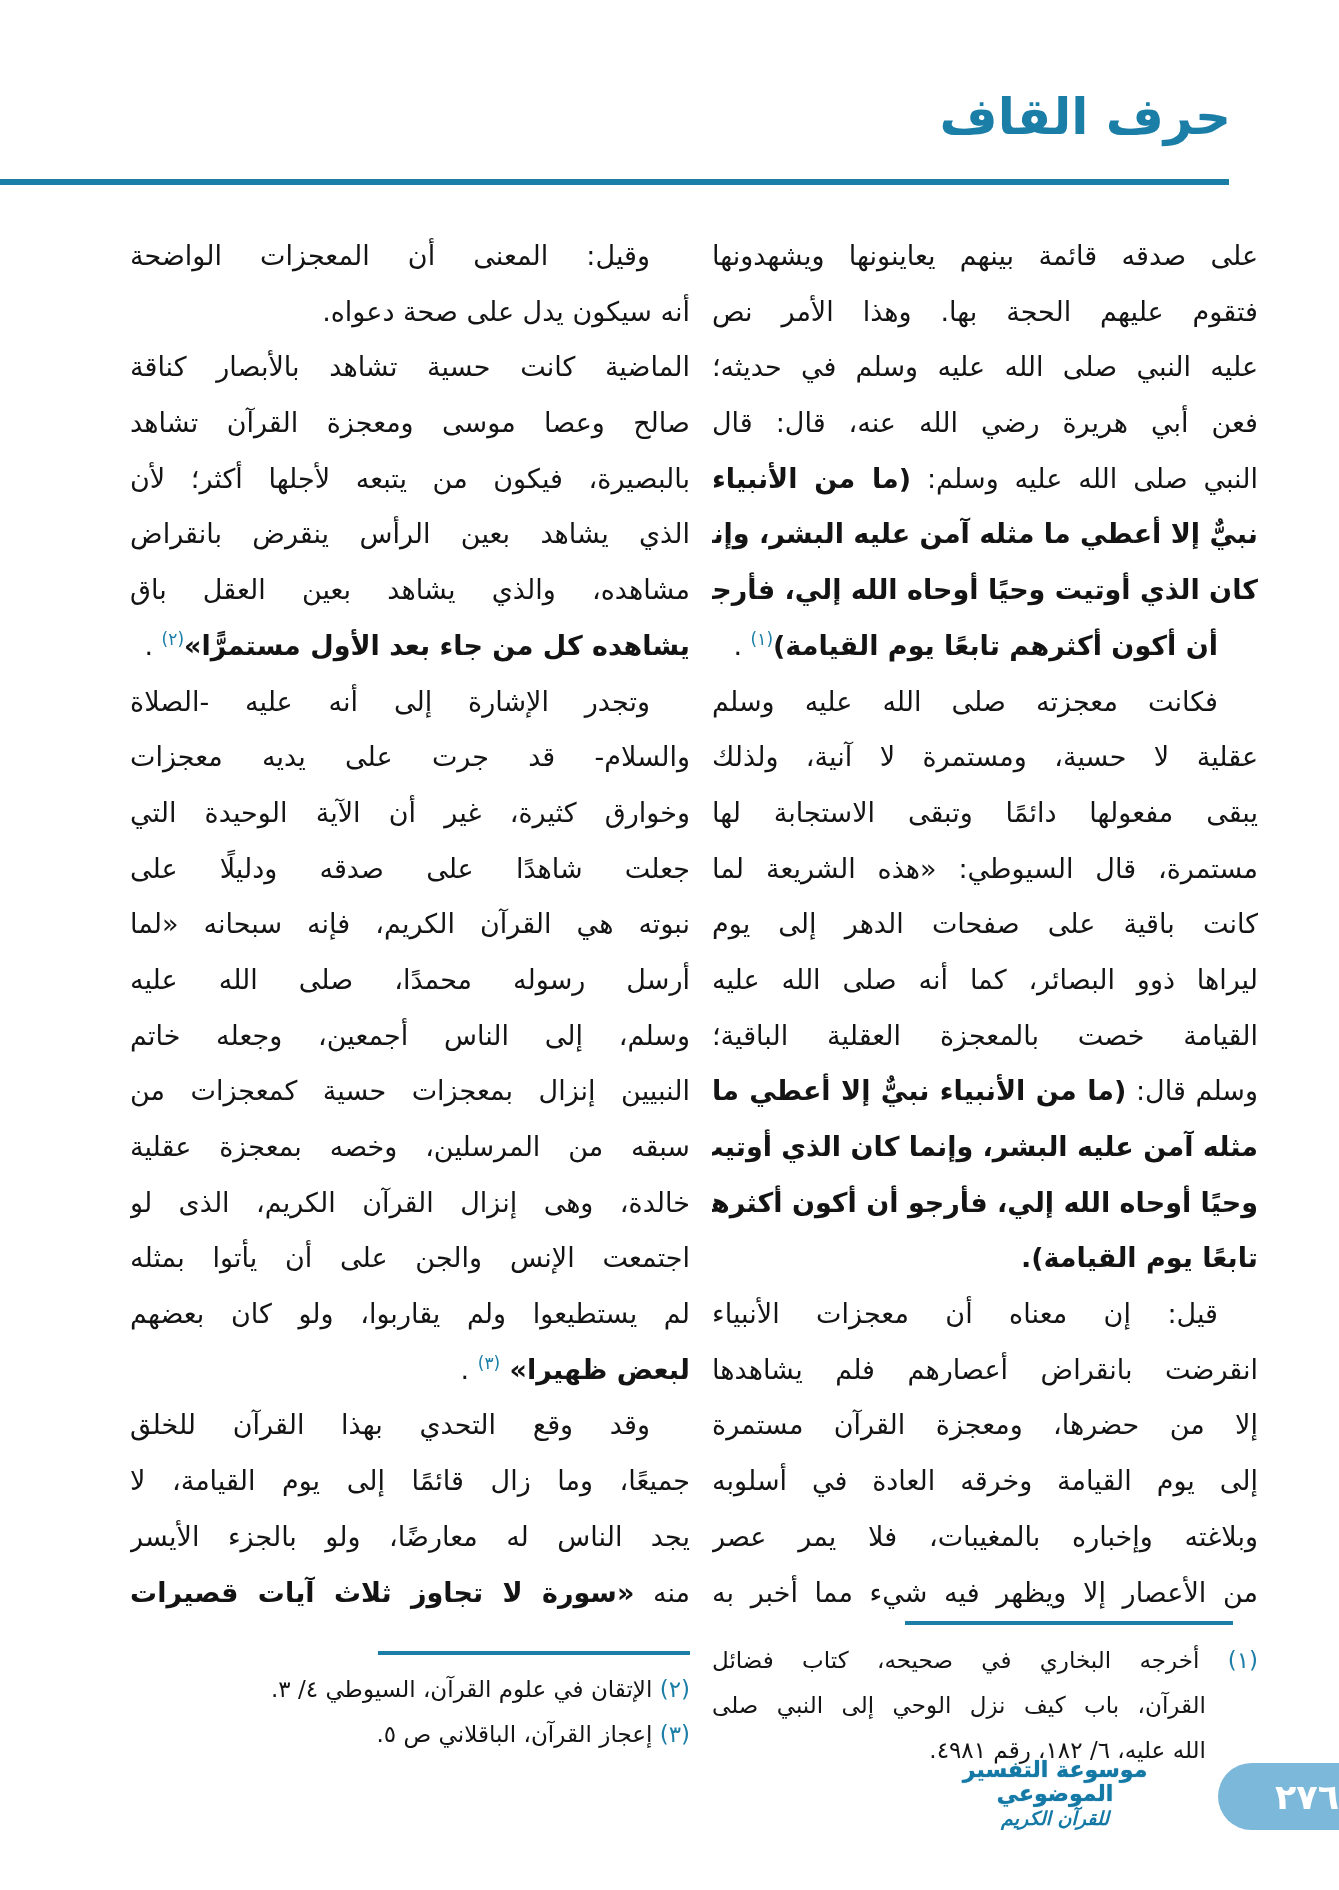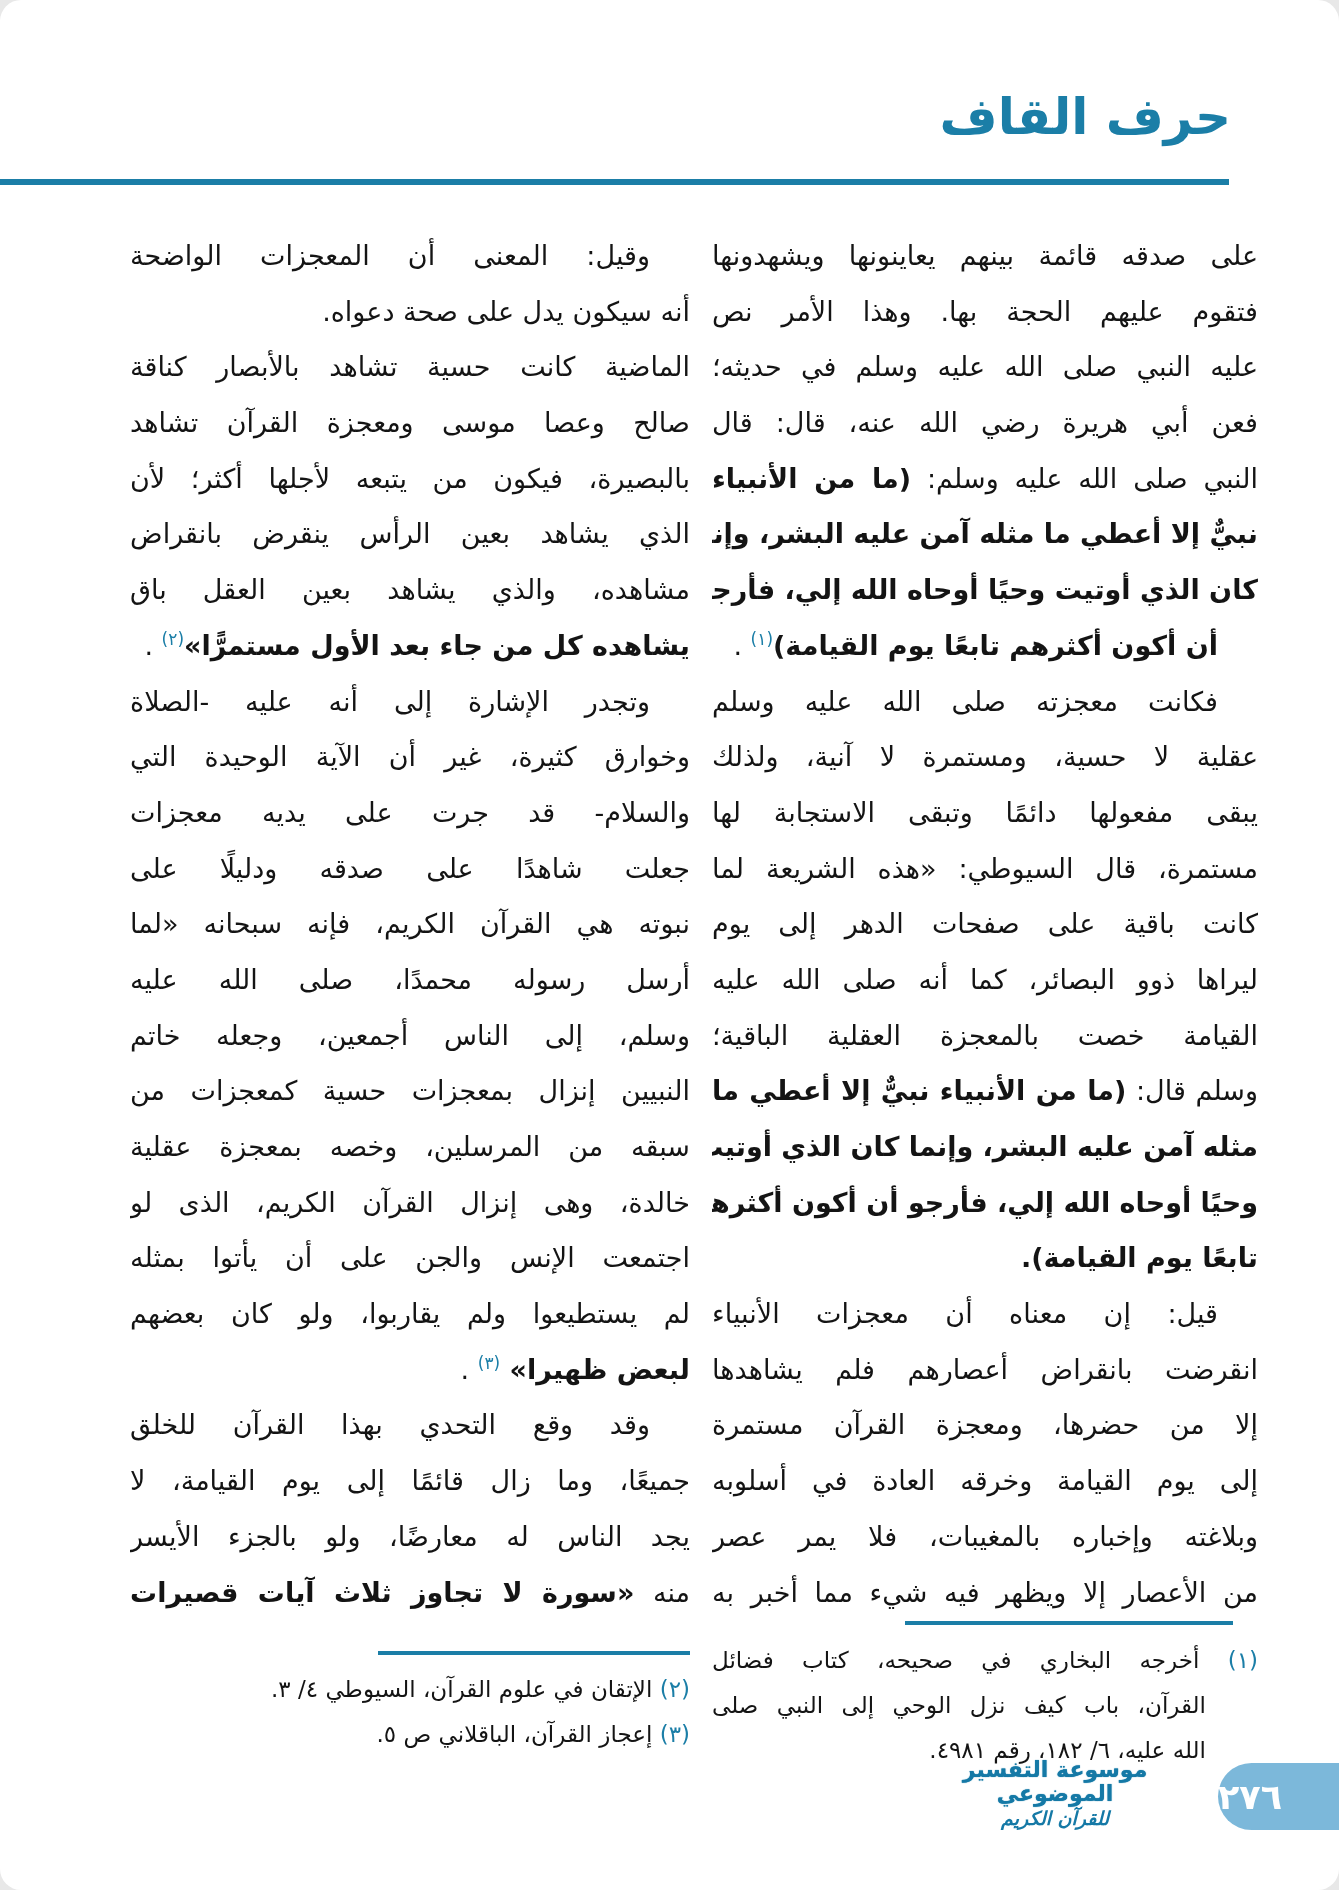--- a/index.html
+++ b/index.html
@@ -1,19 +1,19 @@
 <!DOCTYPE html>
 <html dir="rtl" lang="ar"><head>
 <meta charset="utf-8">
 <style>
   html,body{margin:0;padding:0;background:#e8e8e8;}
   .page{
     position:relative; width:1339px; height:1890px; background:#ffffff;
     font-family:"DejaVu Sans", sans-serif; direction:rtl; overflow:hidden;
-    color:#141414; margin:0 auto;border-radius:21px;
+    color:#141414; margin:0 auto;
   }
   
   .chapter-heading{
     position:absolute; top:92px; right:108px; color:#1b7ea7;
     font-size:50px; font-weight:bold; letter-spacing:-2px; line-height:1;
   }
   .header-rule{
     position:absolute; top:179px; left:0; width:1229px; height:6px; background:#1b7ea7;
   }
   
@@ -42,21 +42,21 @@
   .publisher-logo{
     position:absolute; left:915px; top:1758px; width:280px; text-align:center;
     color:#1579a6; line-height:1.1;
   }
   .logo-line1{font-size:22px; font-weight:bold; letter-spacing:-2px; text-shadow:0 0 1px #1579a6;}
   .logo-line2{font-size:19px; font-weight:bold; margin-top:2px;font-style:italic;}
   
   .page-number-badge{
     position:absolute; left:1218px; top:1763px; width:121px; height:67px;
     background:#7cb8da; border-radius:34px 0 0 34px;
-    display:flex; align-items:center; justify-content:flex-end;
+    display:flex; align-items:center; justify-content:flex-start;
     color:#ffffff; font-size:35px; font-weight:bold;
   }
 </style>
 </head>
 <body>
 
 <div class="page">
 
   <div class="chapter-heading">حرف القاف</div>
   <div class="header-rule"></div>
@@ -91,22 +91,22 @@
   <div class="col col-left">
       <div class="line ind"><span>وقيل: المعنى أن المعجزات الواضحة</span></div>
       <div class="line end"><span>أنه سيكون يدل على صحة دعواه.</span></div>
       <div class="line"><span>الماضية كانت حسية تشاهد بالأبصار كناقة</span></div>
       <div class="line"><span>صالح وعصا موسى ومعجزة القرآن تشاهد</span></div>
       <div class="line"><span>بالبصيرة، فيكون من يتبعه لأجلها أكثر؛ لأن</span></div>
       <div class="line"><span>الذي يشاهد بعين الرأس ينقرض بانقراض</span></div>
       <div class="line"><span>مشاهده، والذي يشاهد بعين العقل باق</span></div>
       <div class="line end"><span class="seg-b">يشاهده كل من جاء بعد الأول مستمرًّا»</span><span class="fn-ref">(٢)</span><span> .</span></div>
       <div class="line ind"><span>وتجدر الإشارة إلى أنه عليه -الصلاة</span></div>
+      <div class="line"><span>والسلام- قد جرت على يديه معجزات</span></div>
       <div class="line"><span>وخوارق كثيرة، غير أن الآية الوحيدة التي</span></div>
-      <div class="line"><span>والسلام- قد جرت على يديه معجزات</span></div>
       <div class="line"><span>جعلت شاهدًا على صدقه ودليلًا على</span></div>
       <div class="line"><span>نبوته هي القرآن الكريم، فإنه سبحانه «لما</span></div>
       <div class="line"><span>أرسل رسوله محمدًا، صلى الله عليه</span></div>
       <div class="line"><span>وسلم، إلى الناس أجمعين، وجعله خاتم</span></div>
       <div class="line"><span>النبيين إنزال بمعجزات حسية كمعجزات من</span></div>
       <div class="line"><span>سبقه من المرسلين، وخصه بمعجزة عقلية</span></div>
       <div class="line"><span>خالدة، وهى إنزال القرآن الكريم، الذى لو</span></div>
       <div class="line"><span>اجتمعت الإنس والجن على أن يأتوا بمثله</span></div>
       <div class="line"><span>لم يستطيعوا ولم يقاربوا، ولو كان بعضهم</span></div>
       <div class="line end"><span class="seg-b">لبعض ظهيرا» </span><span class="fn-ref">(٣)</span><span> .</span></div>

